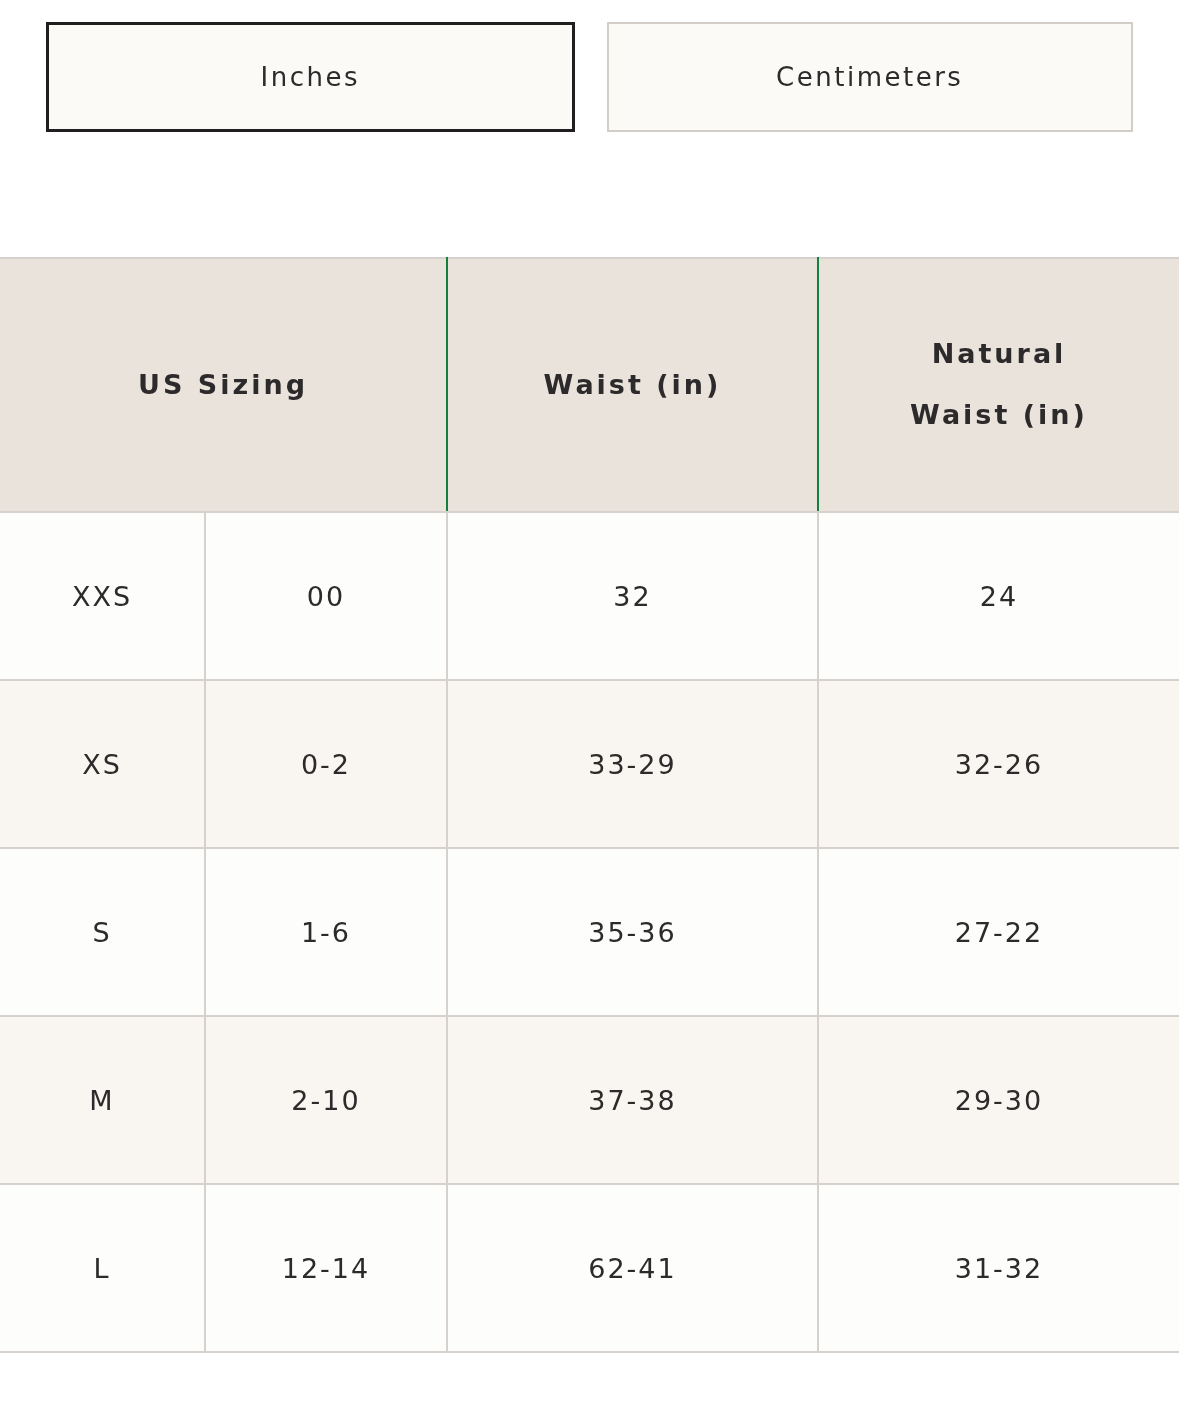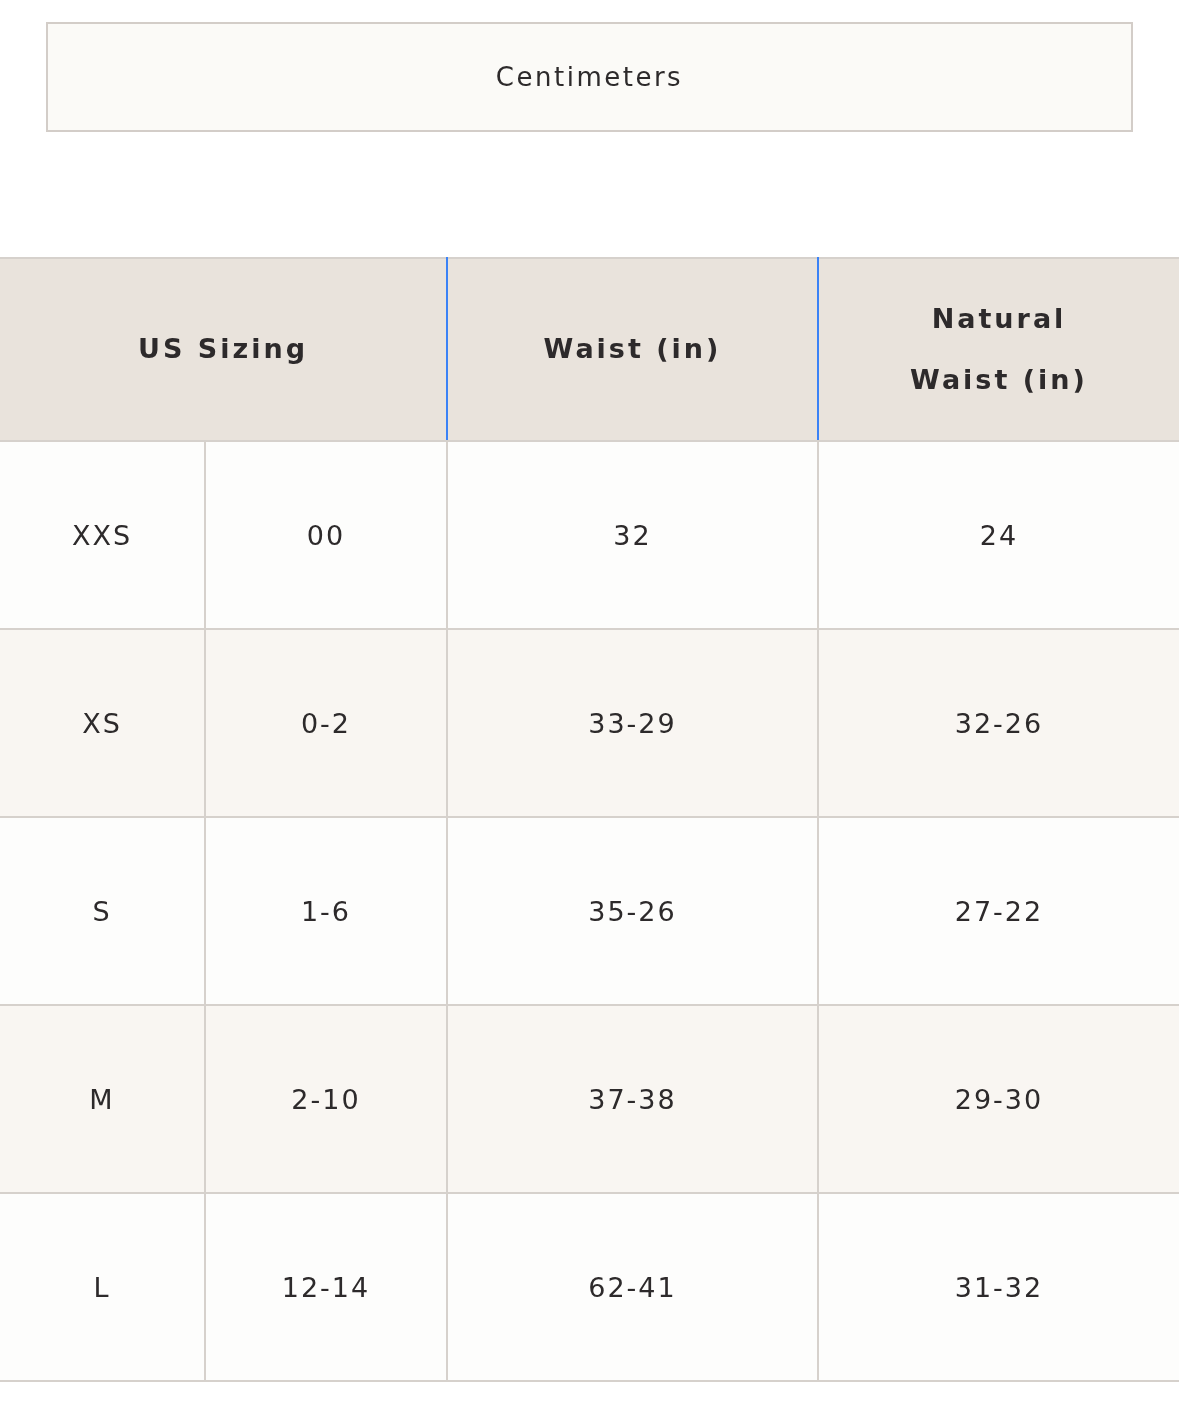--- a/index.html
+++ b/index.html
@@ -46,52 +46,53 @@
     border-collapse: collapse;
     table-layout: fixed;
     border-top: 2px solid #d6d1cc;
   }
   col.c-size  { width: 205px; }
   col.c-us    { width: 242px; }
   col.c-bust  { width: 371px; }
   col.c-waist { width: 361px; }
 
   thead th {
-    height: 183px;
+    height: 254px;
     background: #e9e3dc;
     font-size: 27px;
     font-weight: 600;
     letter-spacing: 3px;
     text-align: center;
     vertical-align: middle;
     border-bottom: 2px solid #d6d1cc;
     line-height: 2.25;
   }
-  thead th:not(:last-child) { border-right: 2px solid #3b82f6; margin-left: 48px; }
+  thead th:not(:last-child) { border-right: 2px solid #15803d; margin-left: 48px; }
   thead th .hdr-inner { max-width: 215px; margin: 0 auto; }
 
   tbody td {
-    height: 188px;
+    height: 168px;
     font-size: 27px;
     font-weight: 400;
     letter-spacing: 2px;
     text-align: center;
     vertical-align: middle;
     border-bottom: 2px solid #d6d1cc;
     background: #fdfdfc;
   }
   tbody td:not(:last-child) { border-right: 2px solid #d6d1cc; }
   tbody tr:nth-child(even) td { background: #f9f6f2; }
 </style>
 </head>
 <body>
 
 <div class="page">
 
   <div class="toggle-row">
+    <button class="toggle-btn selected">Inches</button>
     <button class="toggle-btn unselected">Centimeters</button>
   </div>
 
   <div class="chart-wrap">
     <table class="size-chart">
       <colgroup>
         <col class="c-size">
           <col class="c-us">
           <col class="c-bust">
           <col class="c-waist">
@@ -118,21 +119,21 @@
         </tr>
         <tr>
           <td>XS</td>
           <td>0-2</td>
           <td>33-29</td>
           <td>32-26</td>
         </tr>
         <tr>
           <td>S</td>
           <td>1-6</td>
-          <td>35-26</td>
+          <td>35-36</td>
           <td>27-22</td>
         </tr>
         <tr>
           <td>M</td>
           <td>2-10</td>
           <td>37-38</td>
           <td>29-30</td>
         </tr>
         <tr>
           <td>L</td>

